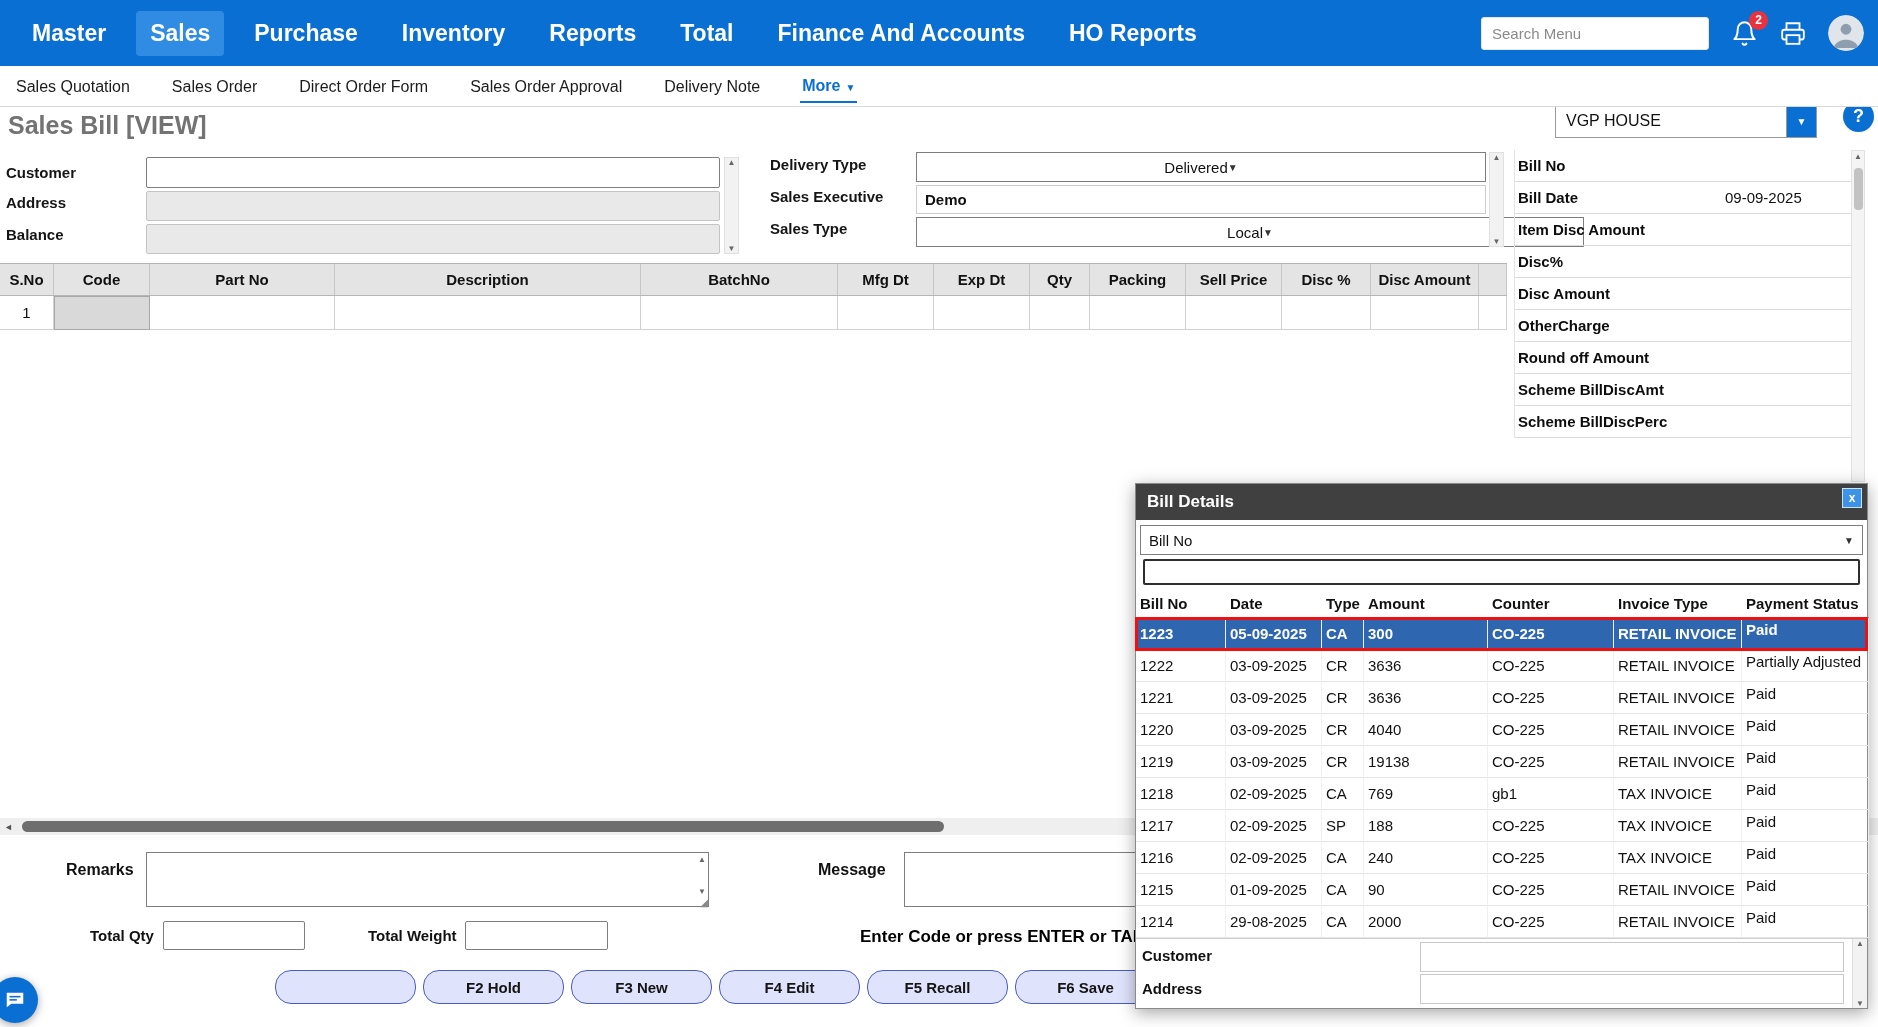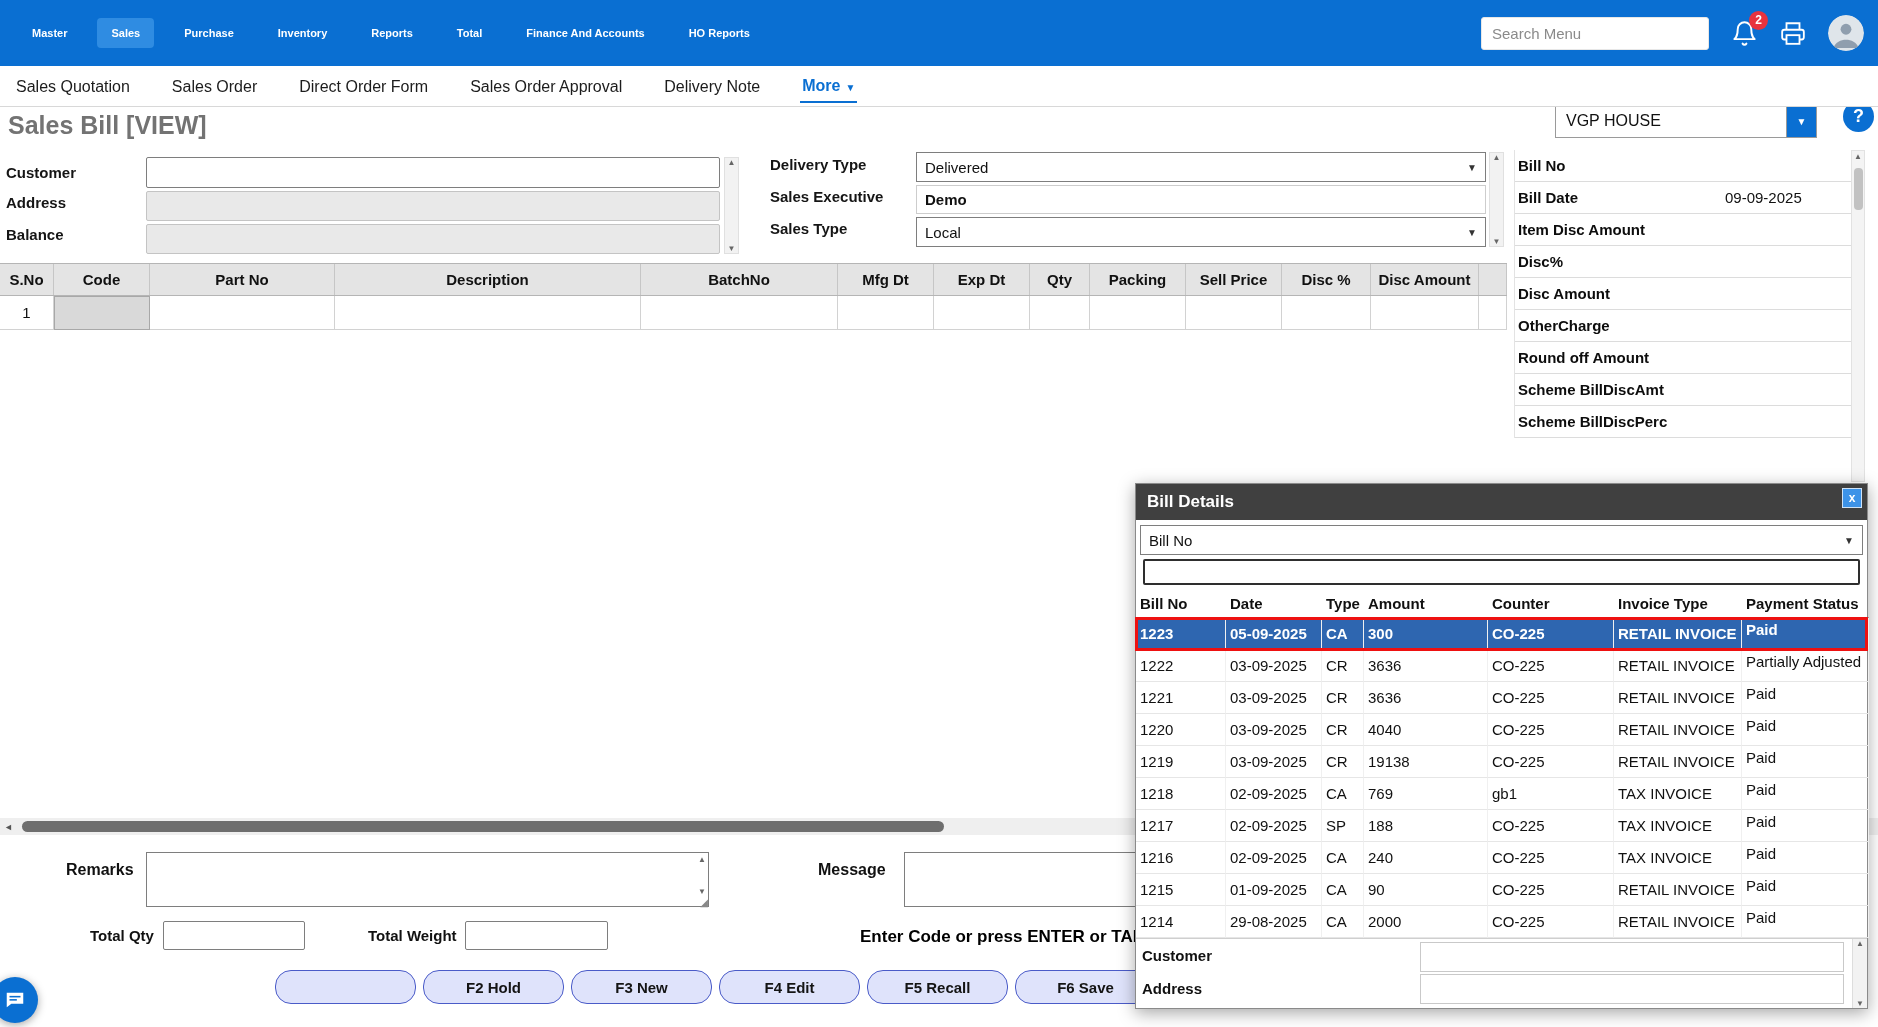--- a/index.html
+++ b/index.html
@@ -3,21 +3,21 @@
 <meta charset="utf-8">
 <style>
   *{box-sizing:border-box;margin:0;padding:0}
   html,body{background:#fff}
   body{font-family:"Liberation Sans","DejaVu Sans",sans-serif;color:#111;font-size:15px}
   #app{position:relative;width:1878px;height:1027px;overflow:hidden;background:#fff}
 
   
   .topnav{position:absolute;left:0;top:0;width:100%;height:66px;background:#0a6fd2;display:flex;align-items:center;color:#fff;z-index:10}
   .menu{display:flex;align-items:center;gap:16px;padding-left:18px}
-  .nav-item{font-size:11px;font-weight:700;padding:9px 14px;border-radius:4px;cursor:pointer;white-space:nowrap}
+  .nav-item{font-size:23px;font-weight:700;padding:9px 14px;border-radius:4px;cursor:pointer;white-space:nowrap}
   .nav-item.active{background:#2f8ce2}
   .topnav-right{margin-left:auto;display:flex;align-items:center;gap:22px;padding-right:14px}
   .search-box{width:228px;height:33px;border:1px solid #e7e7e7;border-radius:3px;background:#fff;color:#ec4899;font-size:15px;padding:0 10px;outline:none;font-family:"Liberation Sans",sans-serif}
   .search-box::placeholder{color:#8a8a8a}
   .bell-wrap{position:relative;cursor:pointer;display:flex}
   .badge{position:absolute;top:-9px;right:-10px;background:#e8333f;color:#fff;border-radius:50%;min-width:19px;height:19px;font-size:12px;font-weight:700;display:flex;align-items:center;justify-content:center;padding:0 3px}
   .iconbtn{cursor:pointer;display:flex;align-items:center}
   .avatar{width:36px;height:36px;border-radius:50%;overflow:hidden;cursor:pointer;display:flex}
 
   
@@ -30,21 +30,21 @@
   .page-title{position:absolute;left:8px;top:111px;font-size:25px;font-weight:600;color:#737373}
   .branch-select{position:absolute;left:1555px;top:104px;width:262px;height:34px;border:1px solid #9a9a9a;background:#fff;display:flex;align-items:stretch;cursor:pointer}
   .branch-select .txt{flex:1;display:flex;align-items:center;padding-left:10px;font-size:16px;color:#111}
   .branch-btn{width:30px;background:#0a6fd2;color:#fff;display:flex;align-items:center;justify-content:center;font-size:10px;border-left:1px solid #9a9a9a;cursor:pointer}
   .help-btn{position:absolute;left:1843px;top:101px;width:31px;height:31px;border-radius:50%;background:#0a6fd2;color:#fff;font-weight:700;font-size:18px;display:flex;align-items:center;justify-content:center;cursor:pointer}
 
   
   .flabel{position:absolute;font-size:15px;font-weight:600;color:#151515;white-space:nowrap}
   .tbox{position:absolute;background:#fff;border:1px solid #7e7e7e;border-radius:2px}
   .tbox.disabled{background:#e9e9e9;border-color:#c4c4c4}
-  .selbox{position:absolute;background:#fff;border:1px solid #7e7e7e;display:flex;align-items:center;justify-content:space-between;padding:0 8px;font-size:15px;cursor:pointer}
+  .selbox{position:absolute;background:#fff;border:1px solid #7e7e7e;display:flex;align-items:center;justify-content:center;padding:0 8px;font-size:15px;cursor:pointer}
   .selbox .car{font-size:10px;color:#333}
   .plainval{position:absolute;background:#fff;border:1px solid #cdcdcd;display:flex;align-items:center;padding:8px 8px;font-size:15px;font-weight:600}
   .vmini{position:absolute;width:15px;background:#f2f2f2;border:1px solid #e0e0e0;display:flex;flex-direction:column;justify-content:space-between;align-items:center;font-size:8px;color:#666;cursor:pointer}
 
   
   .grid{position:absolute;left:0;top:263px;width:1507px}
   .grid-header,.grid-row{display:grid;grid-template-columns:54px 96px 185px 306px 197px 96px 96px 60px 96px 96px 89px 108px 28px}
   .grid-header{background:#e4e4e4;border-top:1px solid #b5b5b5;border-bottom:1px solid #b5b5b5}
   .grid-header>div{padding:7px 2px;font-size:15px;font-weight:700;text-align:center;border-right:1px solid #c6c6c6;white-space:nowrap;overflow:hidden}
   .grid-row{height:34px}
@@ -170,21 +170,21 @@
   <span class="flabel" style="left:770px;top:156px">Delivery Type</span>
   <div class="selbox" style="left:916px;top:152px;width:570px;height:30px">
     <span>Delivered</span>
     <span class="car">▼</span>
   </div>
   <span class="flabel" style="left:770px;top:188px">Sales Executive</span>
   <div class="plainval" style="left:916px;top:185px;width:570px;height:29px">
     <span>Demo</span>
   </div>
   <span class="flabel" style="left:770px;top:220px">Sales Type</span>
-  <div class="selbox" style="left:916px;top:217px;width:570px;height:30px">
+  <div class="selbox" style="left:916px;top:217px;width:668px;height:30px">
     <span>Local</span>
     <span class="car">▼</span>
   </div>
   <div class="vmini" style="left:1489px;top:152px;height:95px">
     <span>▲</span>
     <span>▼</span>
   </div>
 
   <div class="grid">
     <div class="grid-header">

